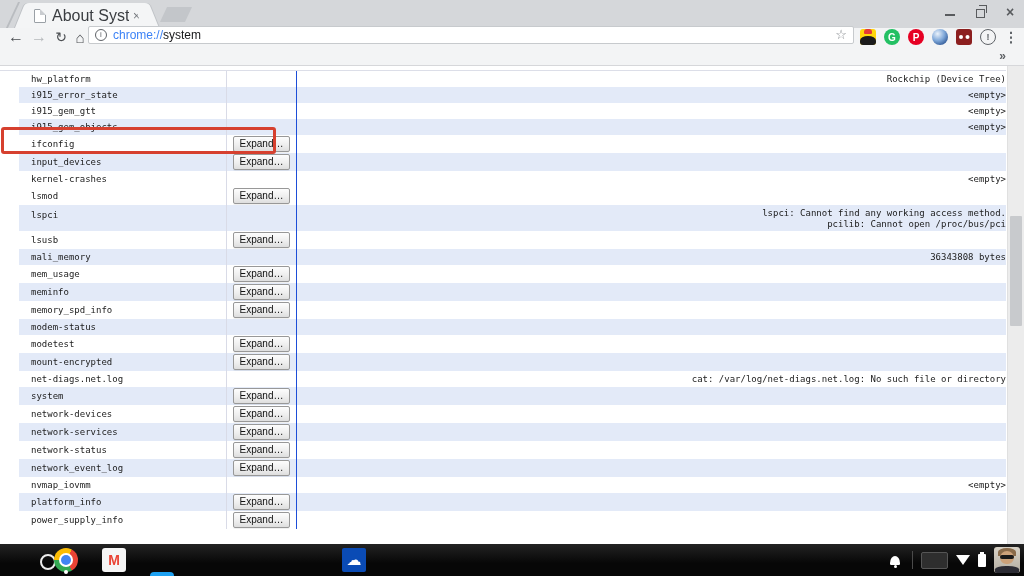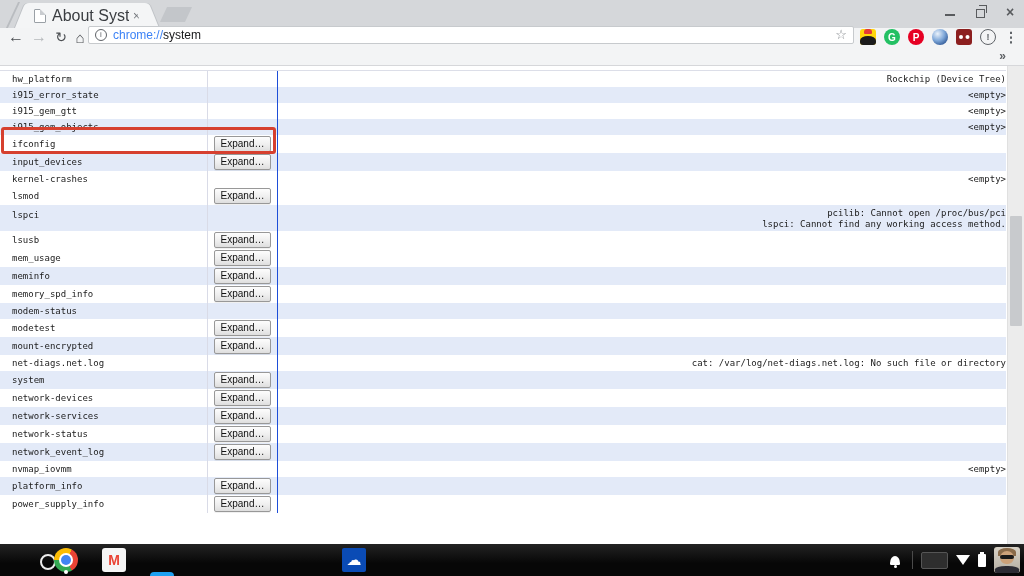--- a/index.html
+++ b/index.html
@@ -59,21 +59,21 @@
   .menu-dots{width:14px;height:18px;display:flex;align-items:center;justify-content:center;
              font-size:14px;font-weight:bold;color:#5f6368;}
 
   
   .bmbar{position:absolute;left:0;top:48px;width:1024px;height:18px;background:#f3f4f5;border-bottom:1px solid #d6d7da;box-sizing:border-box;}
   .bm-overflow{position:absolute;right:18px;top:1px;font-size:12px;font-weight:bold;color:#5d6064;}
 
   
   .content{position:absolute;left:0;top:66px;width:1024px;height:478px;background:#fff;}
   .rows{position:absolute;left:0;top:4px;right:18px;border-top:1px solid #dcdee8;}
-  .row{display:flex;align-items:center;height:16px;font:9px "DejaVu Sans Mono",monospace;color:#1b1b1b;}
+  .row{display:flex;align-items:center;height:16px;font:9px "DejaVu Sans Mono",monospace;color:#1b1b1b;margin-left:19px;}
   .row.alt{background:#e3eaf8;}
   .row.tall{height:18px;}
   .row.twoline{height:26px;align-items:flex-start;}
   .row.twoline .cname{padding-top:5px;}
   .cname{width:207px;box-sizing:border-box;padding-left:12px;white-space:nowrap;}
   .cbtn{width:69px;align-self:stretch;border-left:1px solid #d9dbe7;border-right:1px solid #1d4ed8;
         display:flex;align-items:center;justify-content:center;flex:none;}
   .cval{flex:1;padding-left:5px;white-space:nowrap;text-align:right;}
   .row.twoline .cval{padding-top:3px;line-height:11px;}
   .xbtn{font:10px "Liberation Sans",sans-serif;color:#111;padding:1px 6px 2px;margin:0;
@@ -212,30 +212,35 @@
           <div class="cname">lsmod</div>
           <div class="cbtn">
             <button class="xbtn">Expand…</button>
           </div>
           <div class="cval"></div>
         </div>
         <div class="row alt twoline">
           <div class="cname">lspci</div>
           <div class="cbtn"></div>
           <div class="cval">
+            <div>lspci: Cannot find any working access method.</div>
             <div>pcilib: Cannot open /proc/bus/pci</div>
-            <div>lspci: Cannot find any working access method.</div>
           </div>
         </div>
         <div class="row tall">
           <div class="cname">lsusb</div>
           <div class="cbtn">
             <button class="xbtn">Expand…</button>
           </div>
           <div class="cval"></div>
+        </div>
+        <div class="row alt">
+          <div class="cname">mali_memory</div>
+          <div class="cbtn"></div>
+          <div class="cval">36343808 bytes</div>
         </div>
         <div class="row tall">
           <div class="cname">mem_usage</div>
           <div class="cbtn">
             <button class="xbtn">Expand…</button>
           </div>
           <div class="cval"></div>
         </div>
         <div class="row alt tall">
           <div class="cname">meminfo</div>

